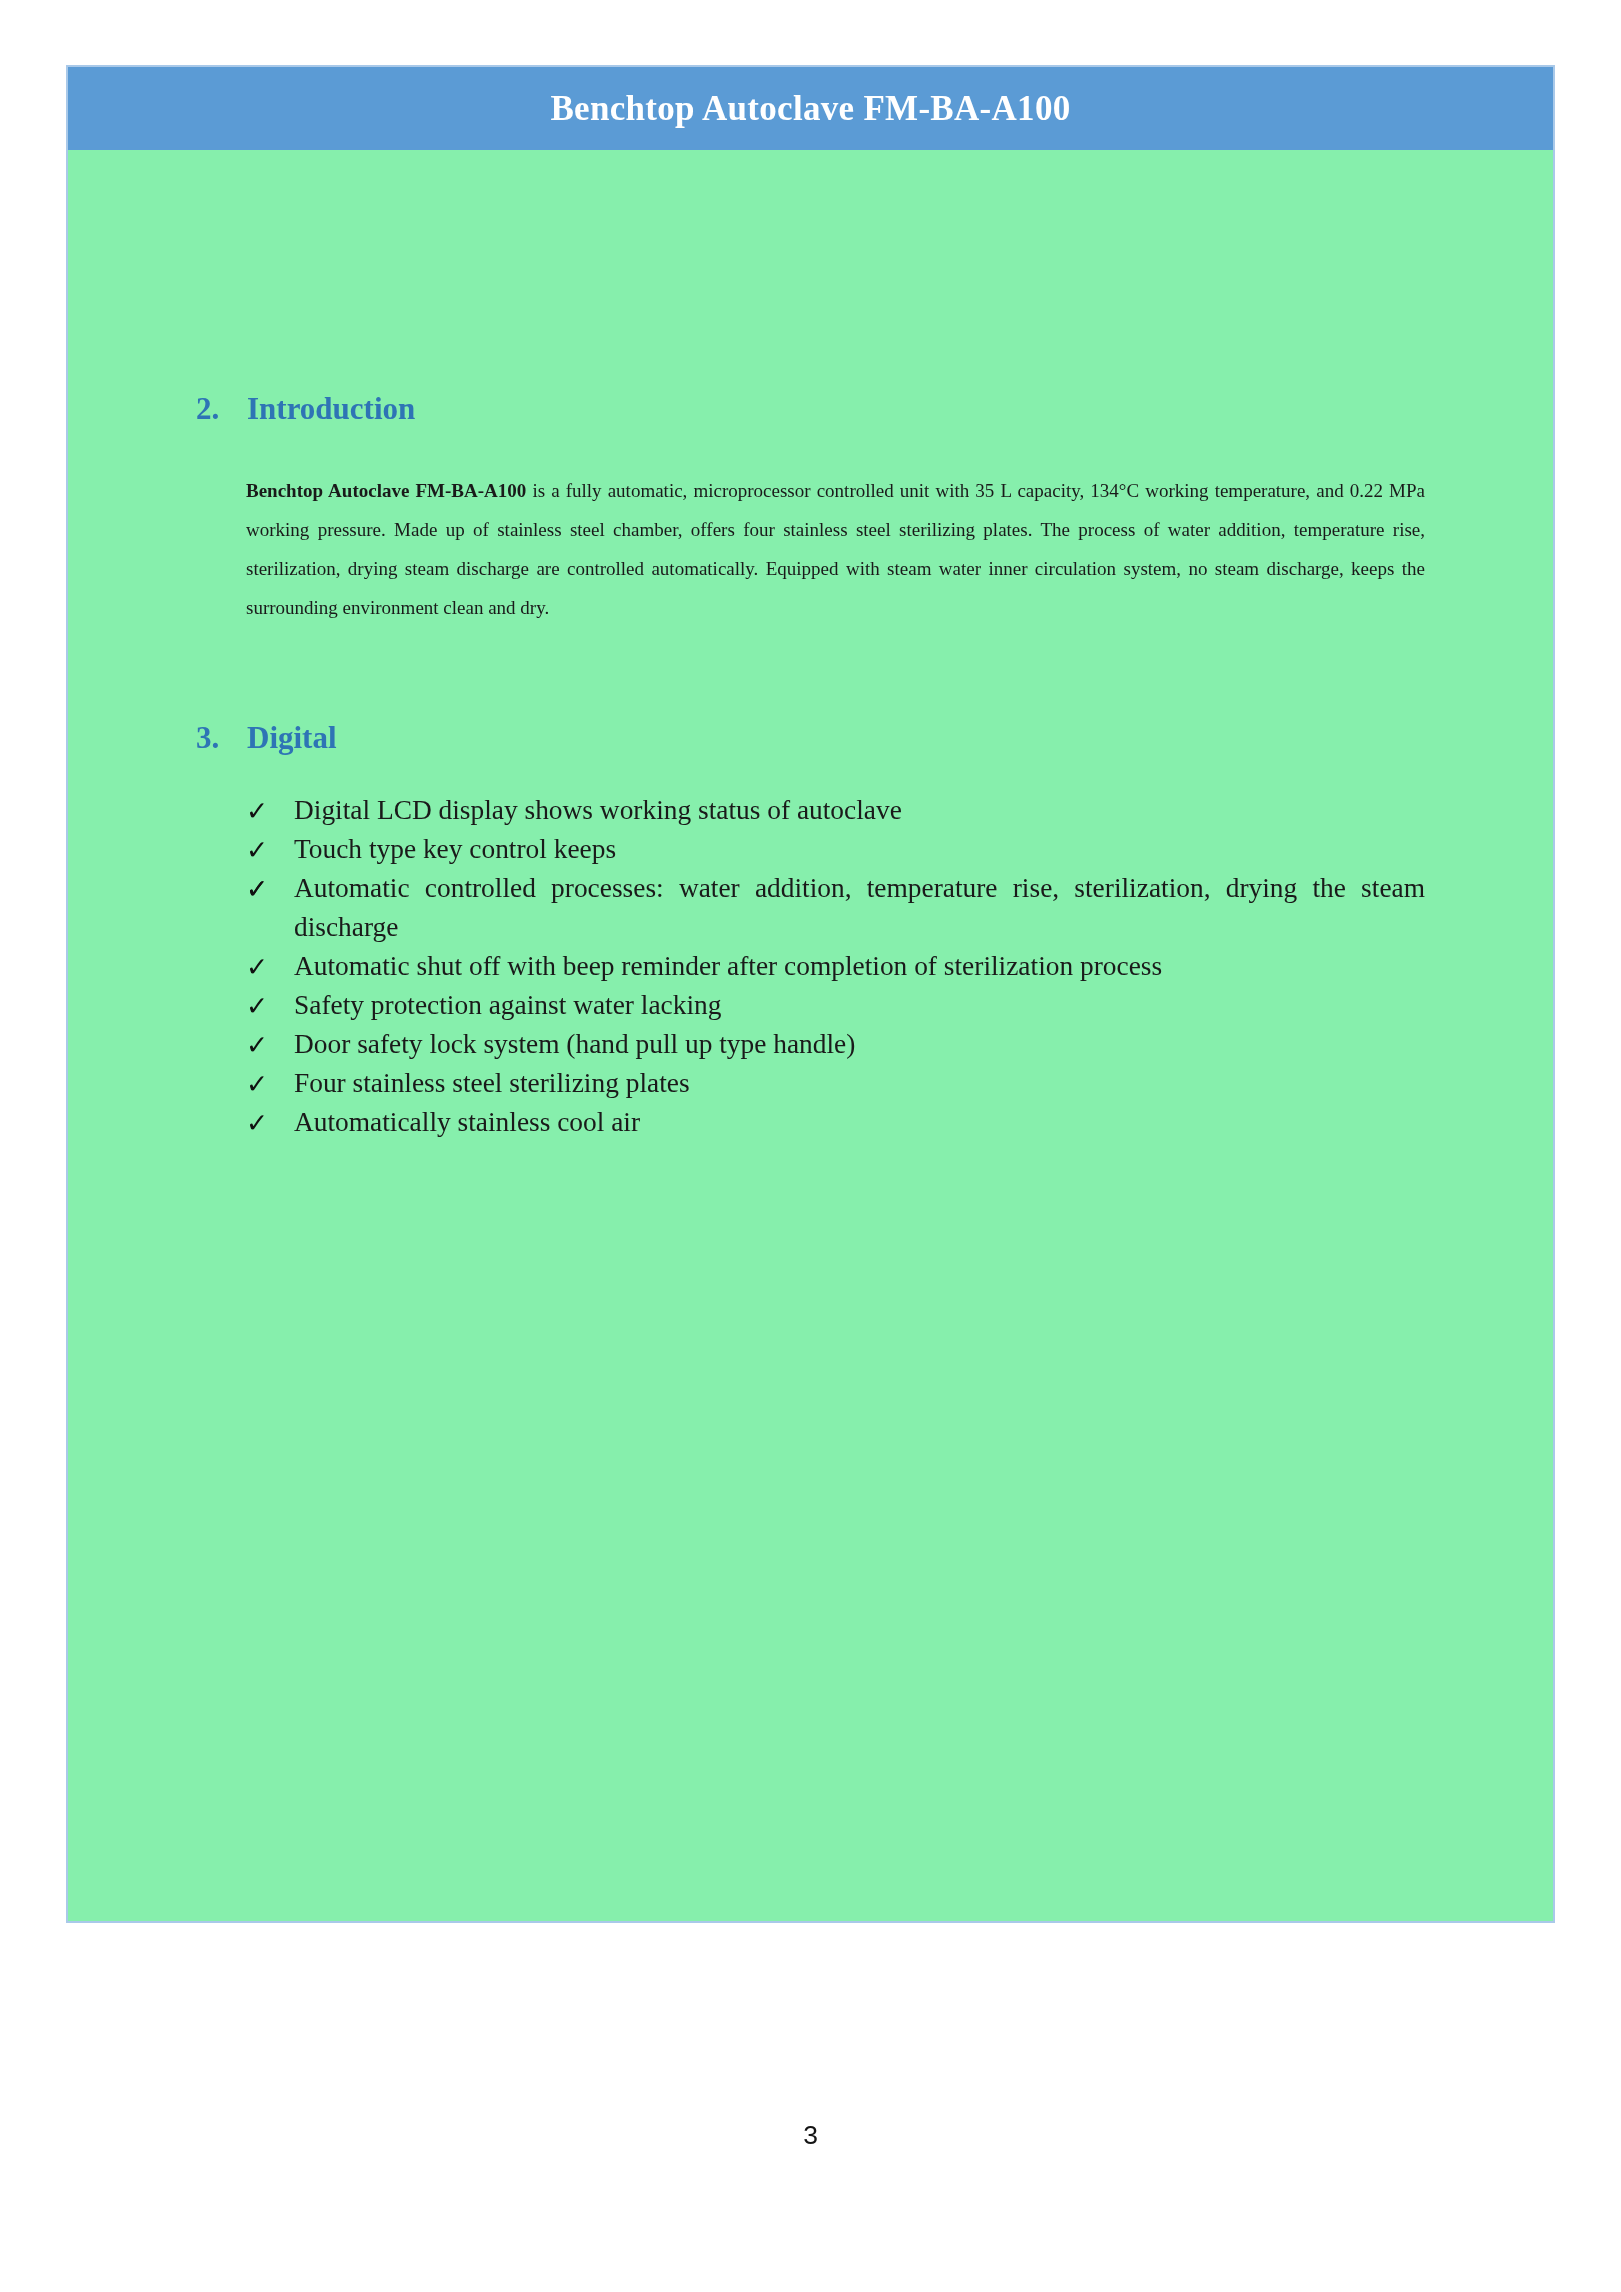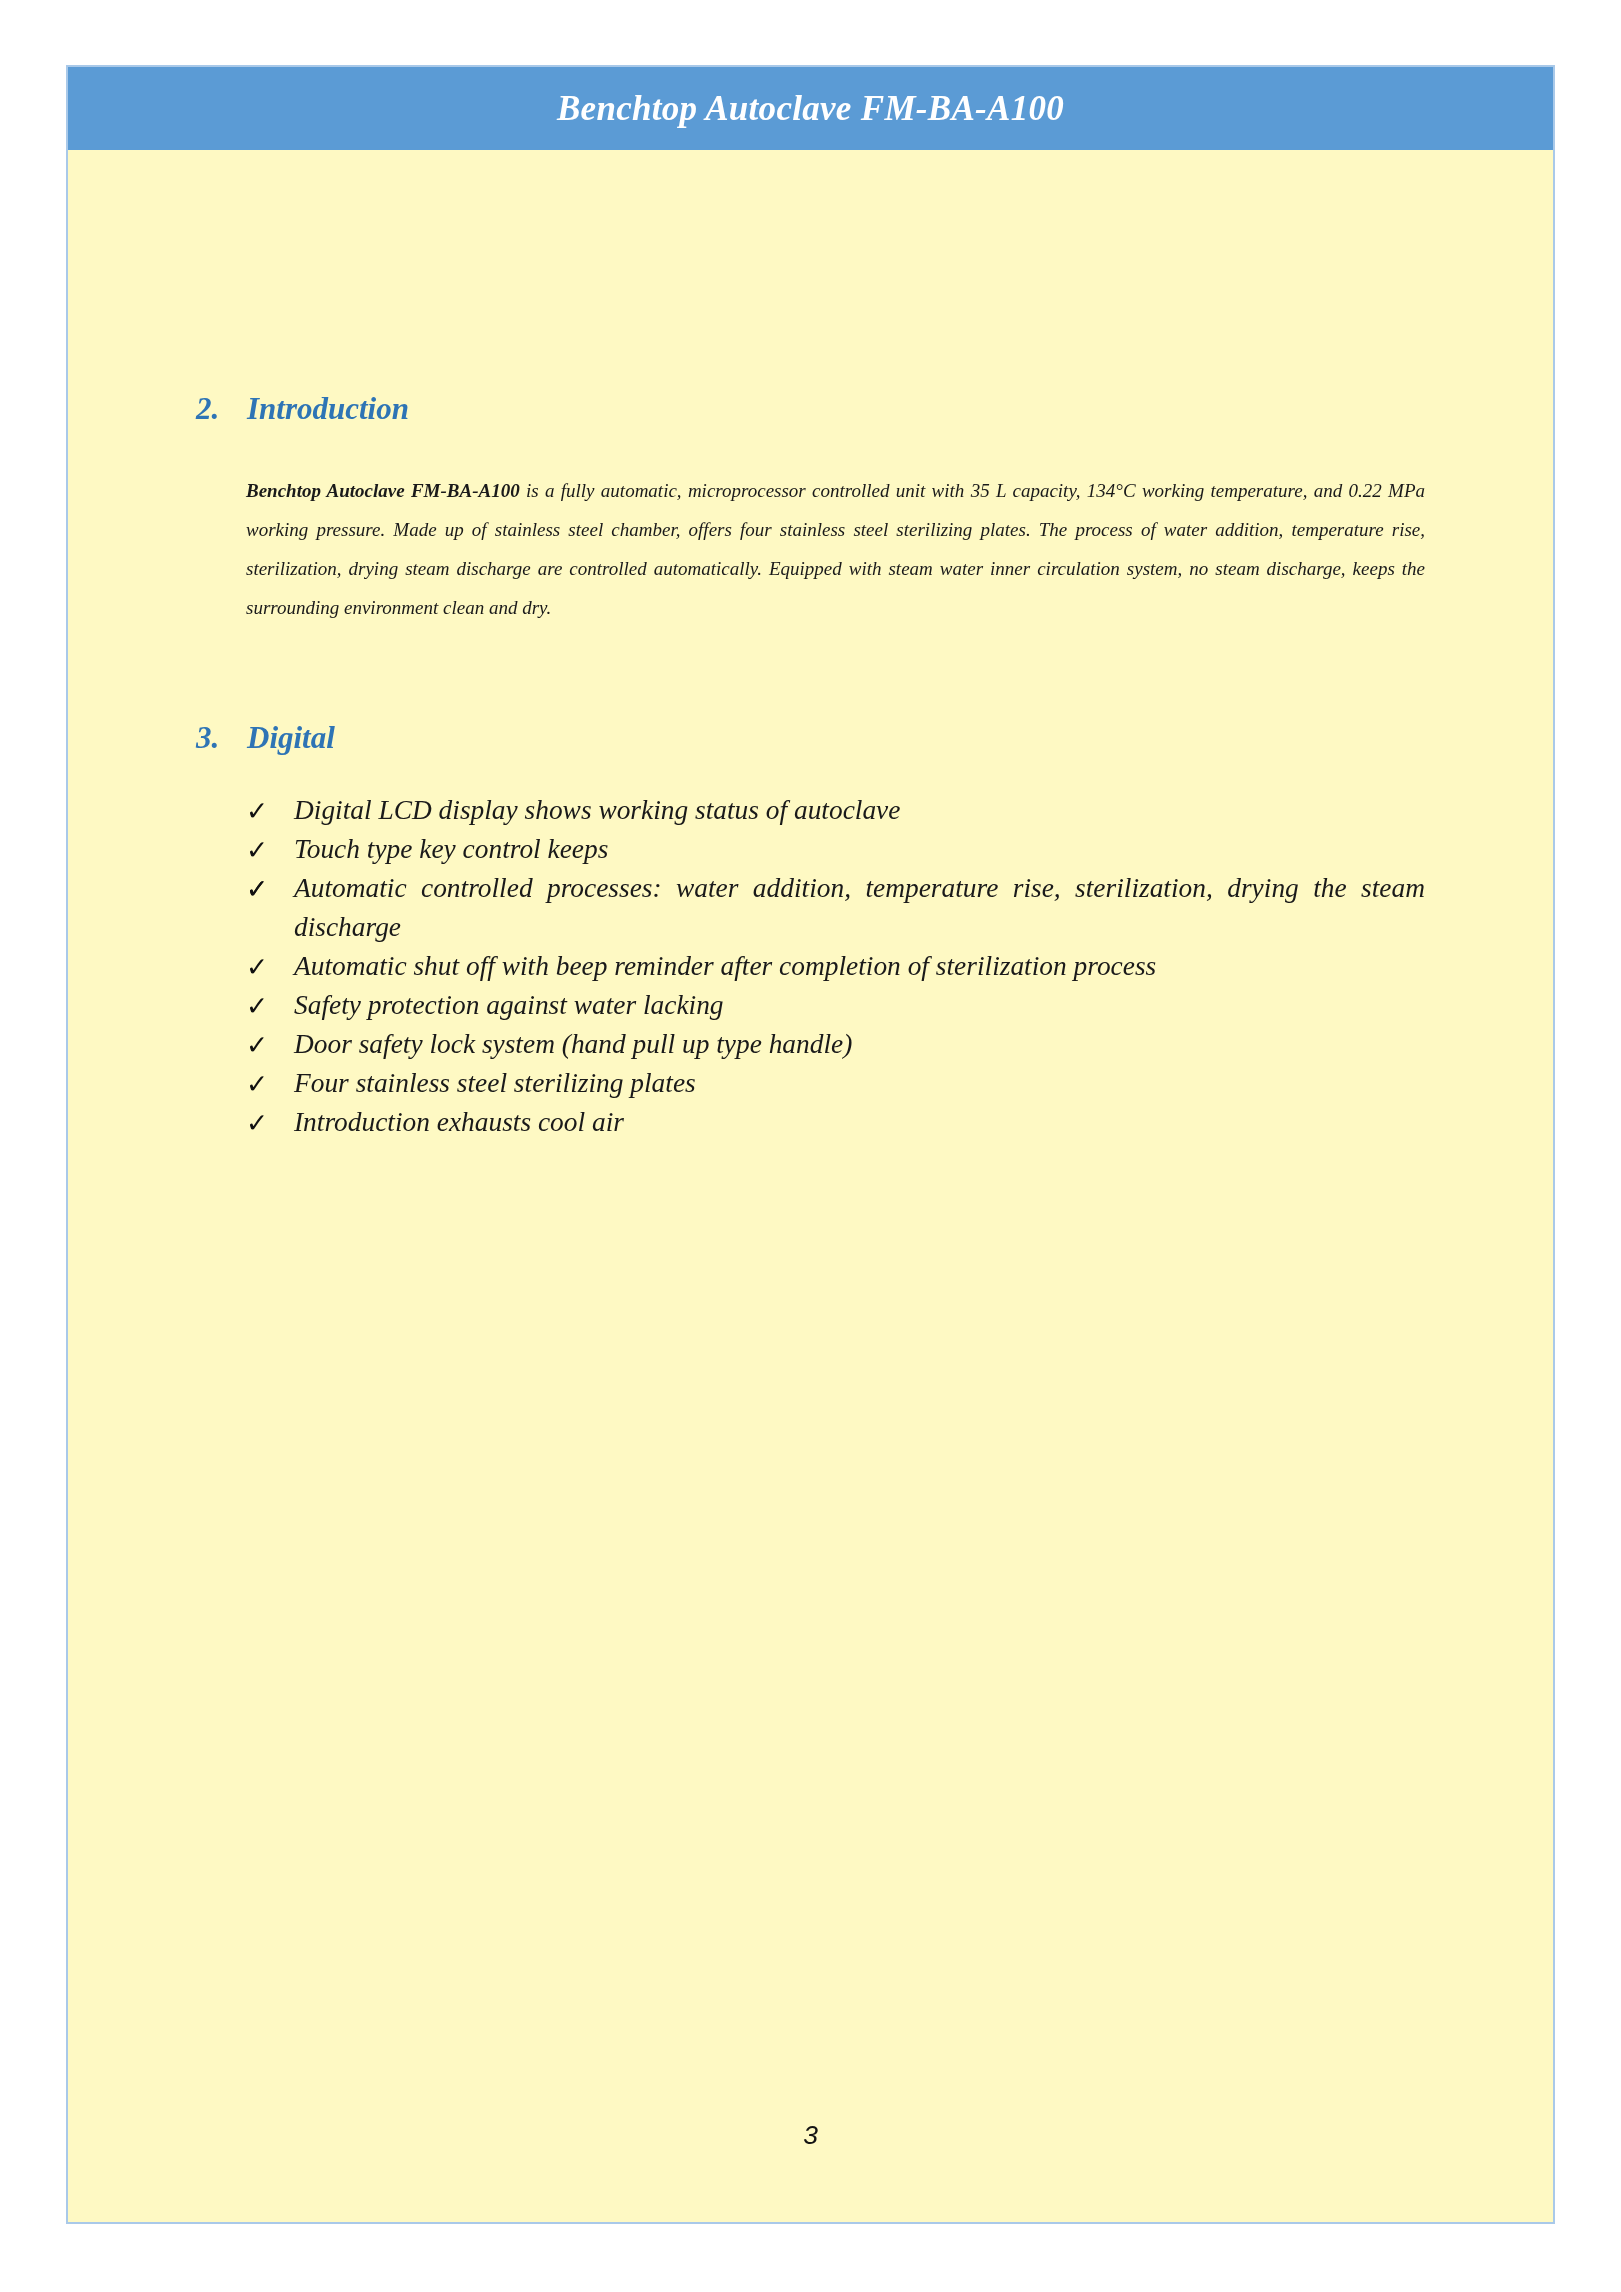--- a/index.html
+++ b/index.html
@@ -12,25 +12,24 @@
     background: #ffffff;
     position: relative;
     font-family: "Liberation Serif", "DejaVu Serif", serif;
     color: #1a1a1a;
   }
   .frame {
     position: absolute;
     left: 66px;
     top: 65px;
     width: 1489px;
-    height: 2159px;
+    height: 1858px;
     border: 2px solid #a9c9e9;
     box-sizing: border-box;
-    background: #fef9c3;
-    font-style: italic;
+    background: #86efac;
   }
   .titlebar {
     height: 83px;
     background: #5b9bd5;
     display: flex;
     align-items: center;
     justify-content: center;
   }
   .titlebar .doc-title {
     color: #ffffff;
@@ -149,21 +148,21 @@
       <li>
         <span class="check">✓</span>
         <span>Door safety lock system (hand pull up type handle)</span>
       </li>
       <li>
         <span class="check">✓</span>
         <span>Four stainless steel sterilizing plates</span>
       </li>
       <li>
         <span class="check">✓</span>
-        <span>Introduction exhausts cool air</span>
+        <span>Automatically stainless cool air</span>
       </li>
     </ul>
   </section>
 
   <div class="page-number">3</div>
 
 </div>
 
 
 </body></html>

